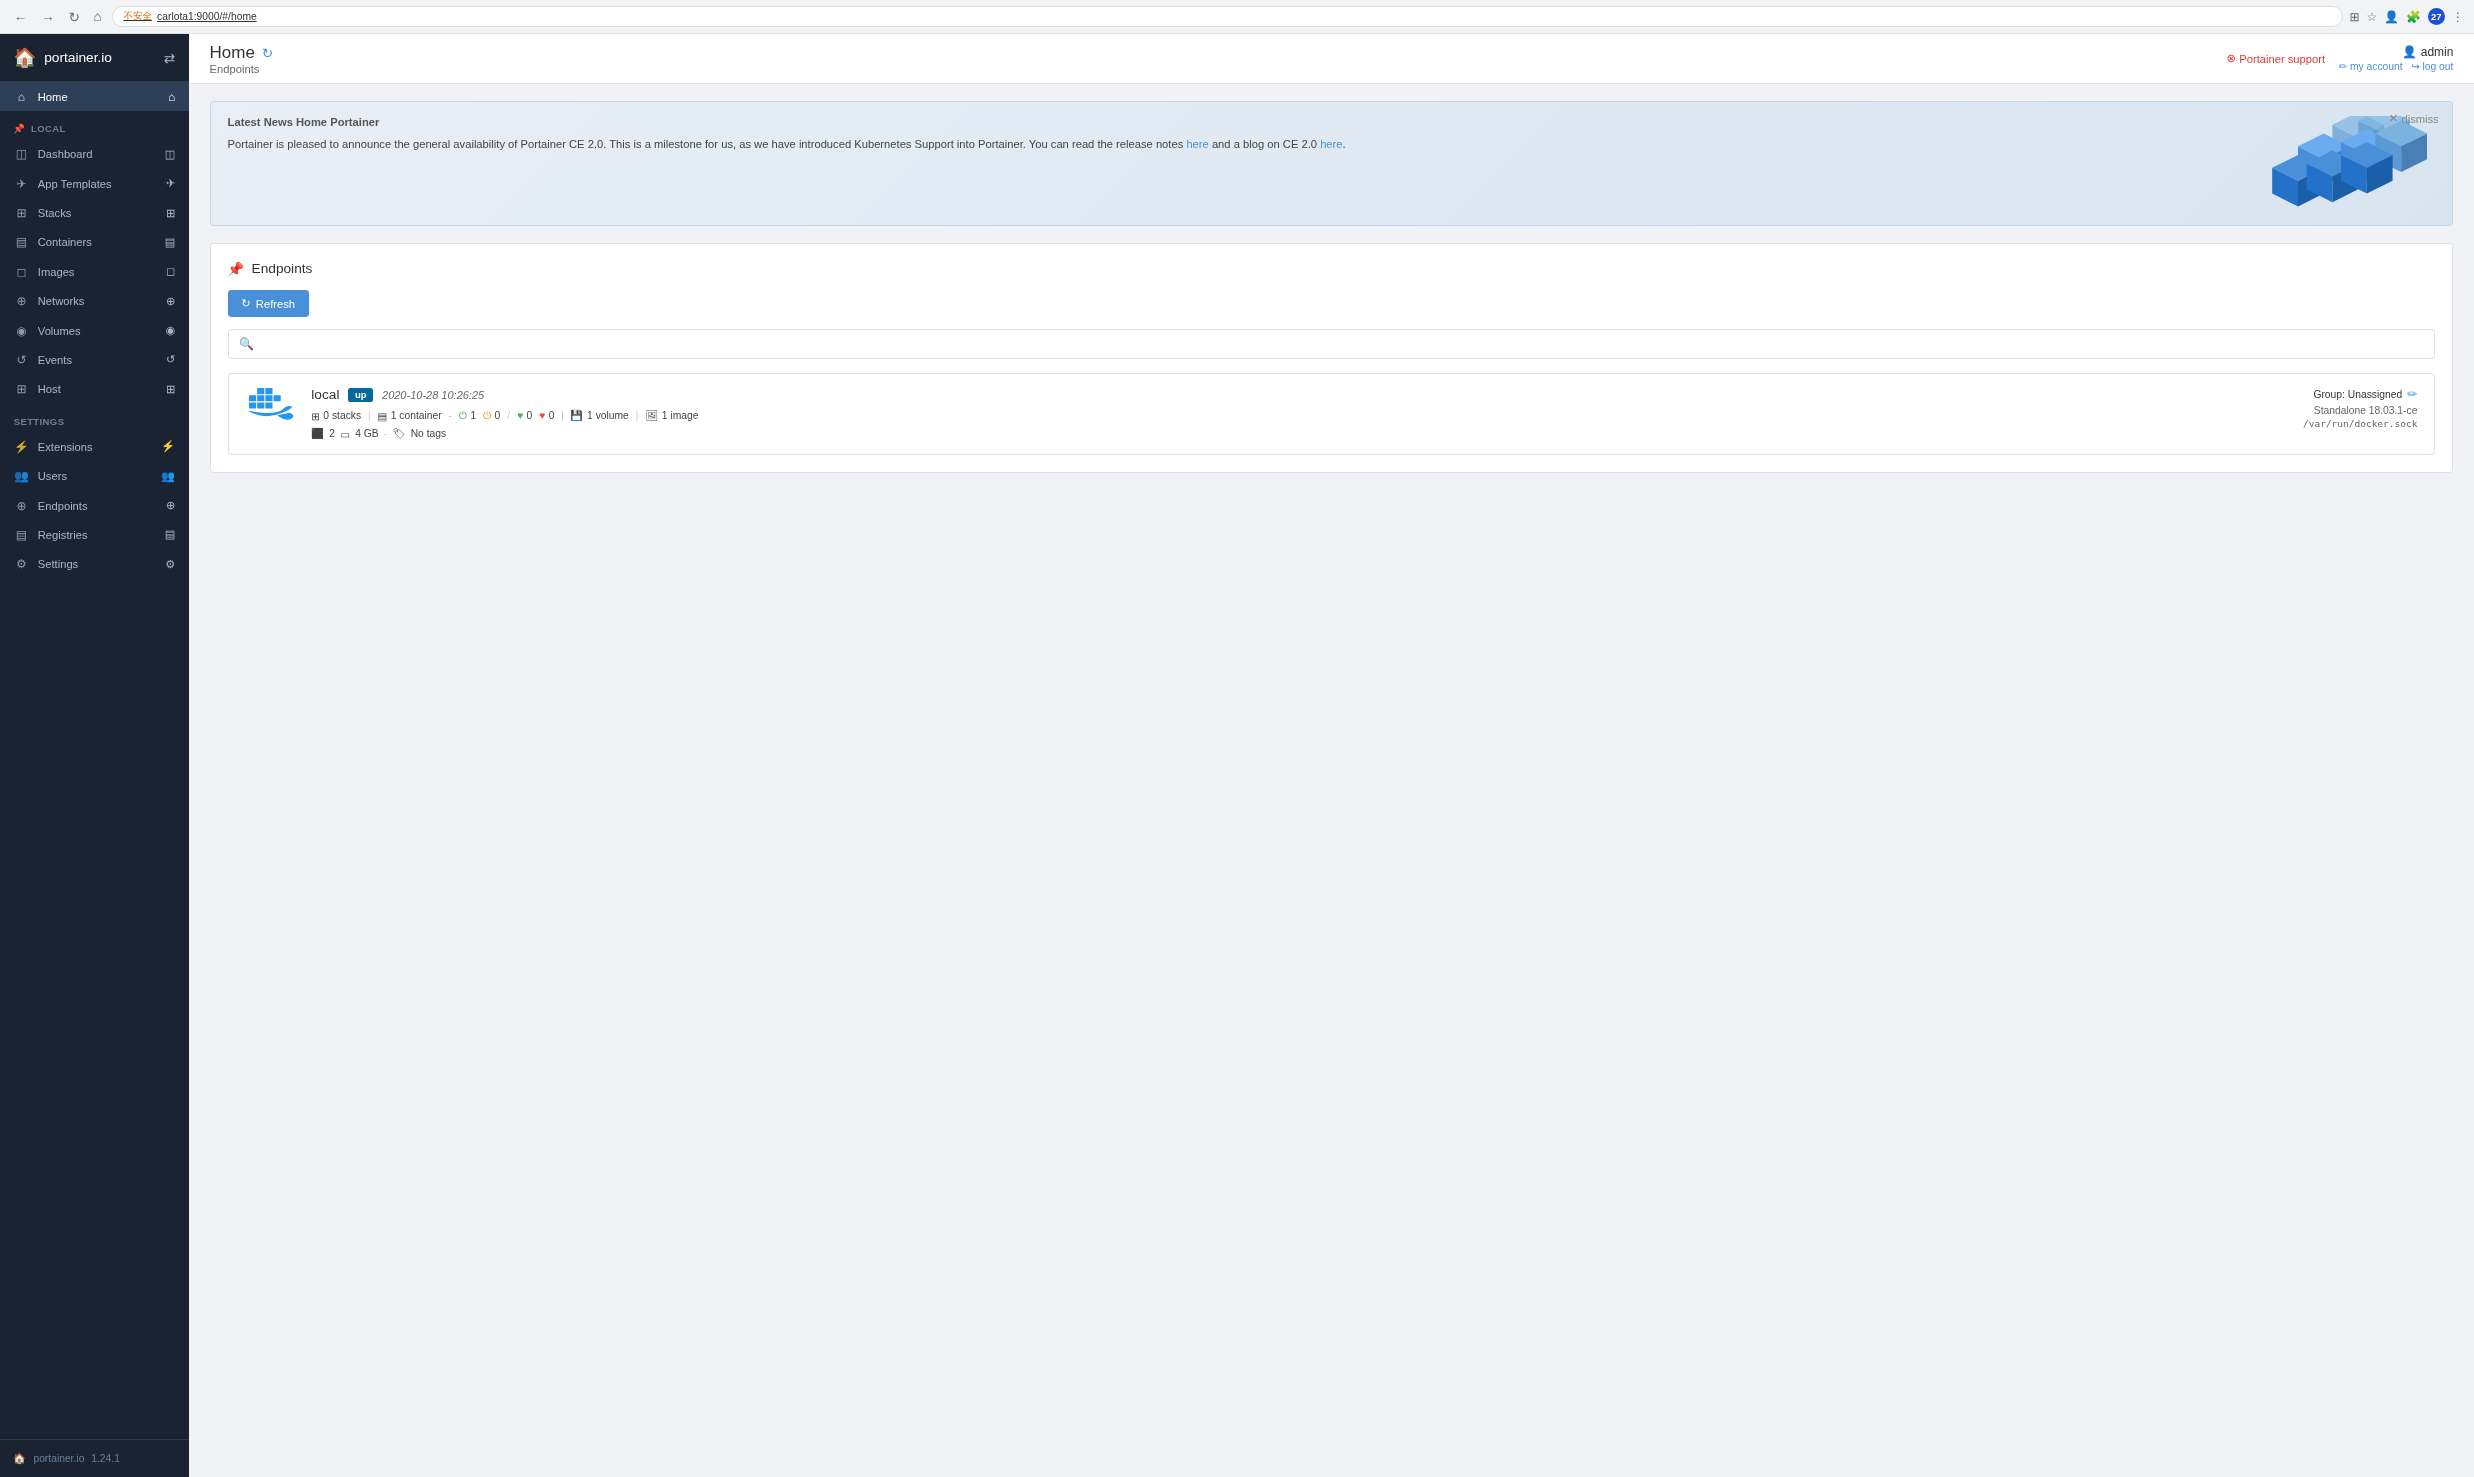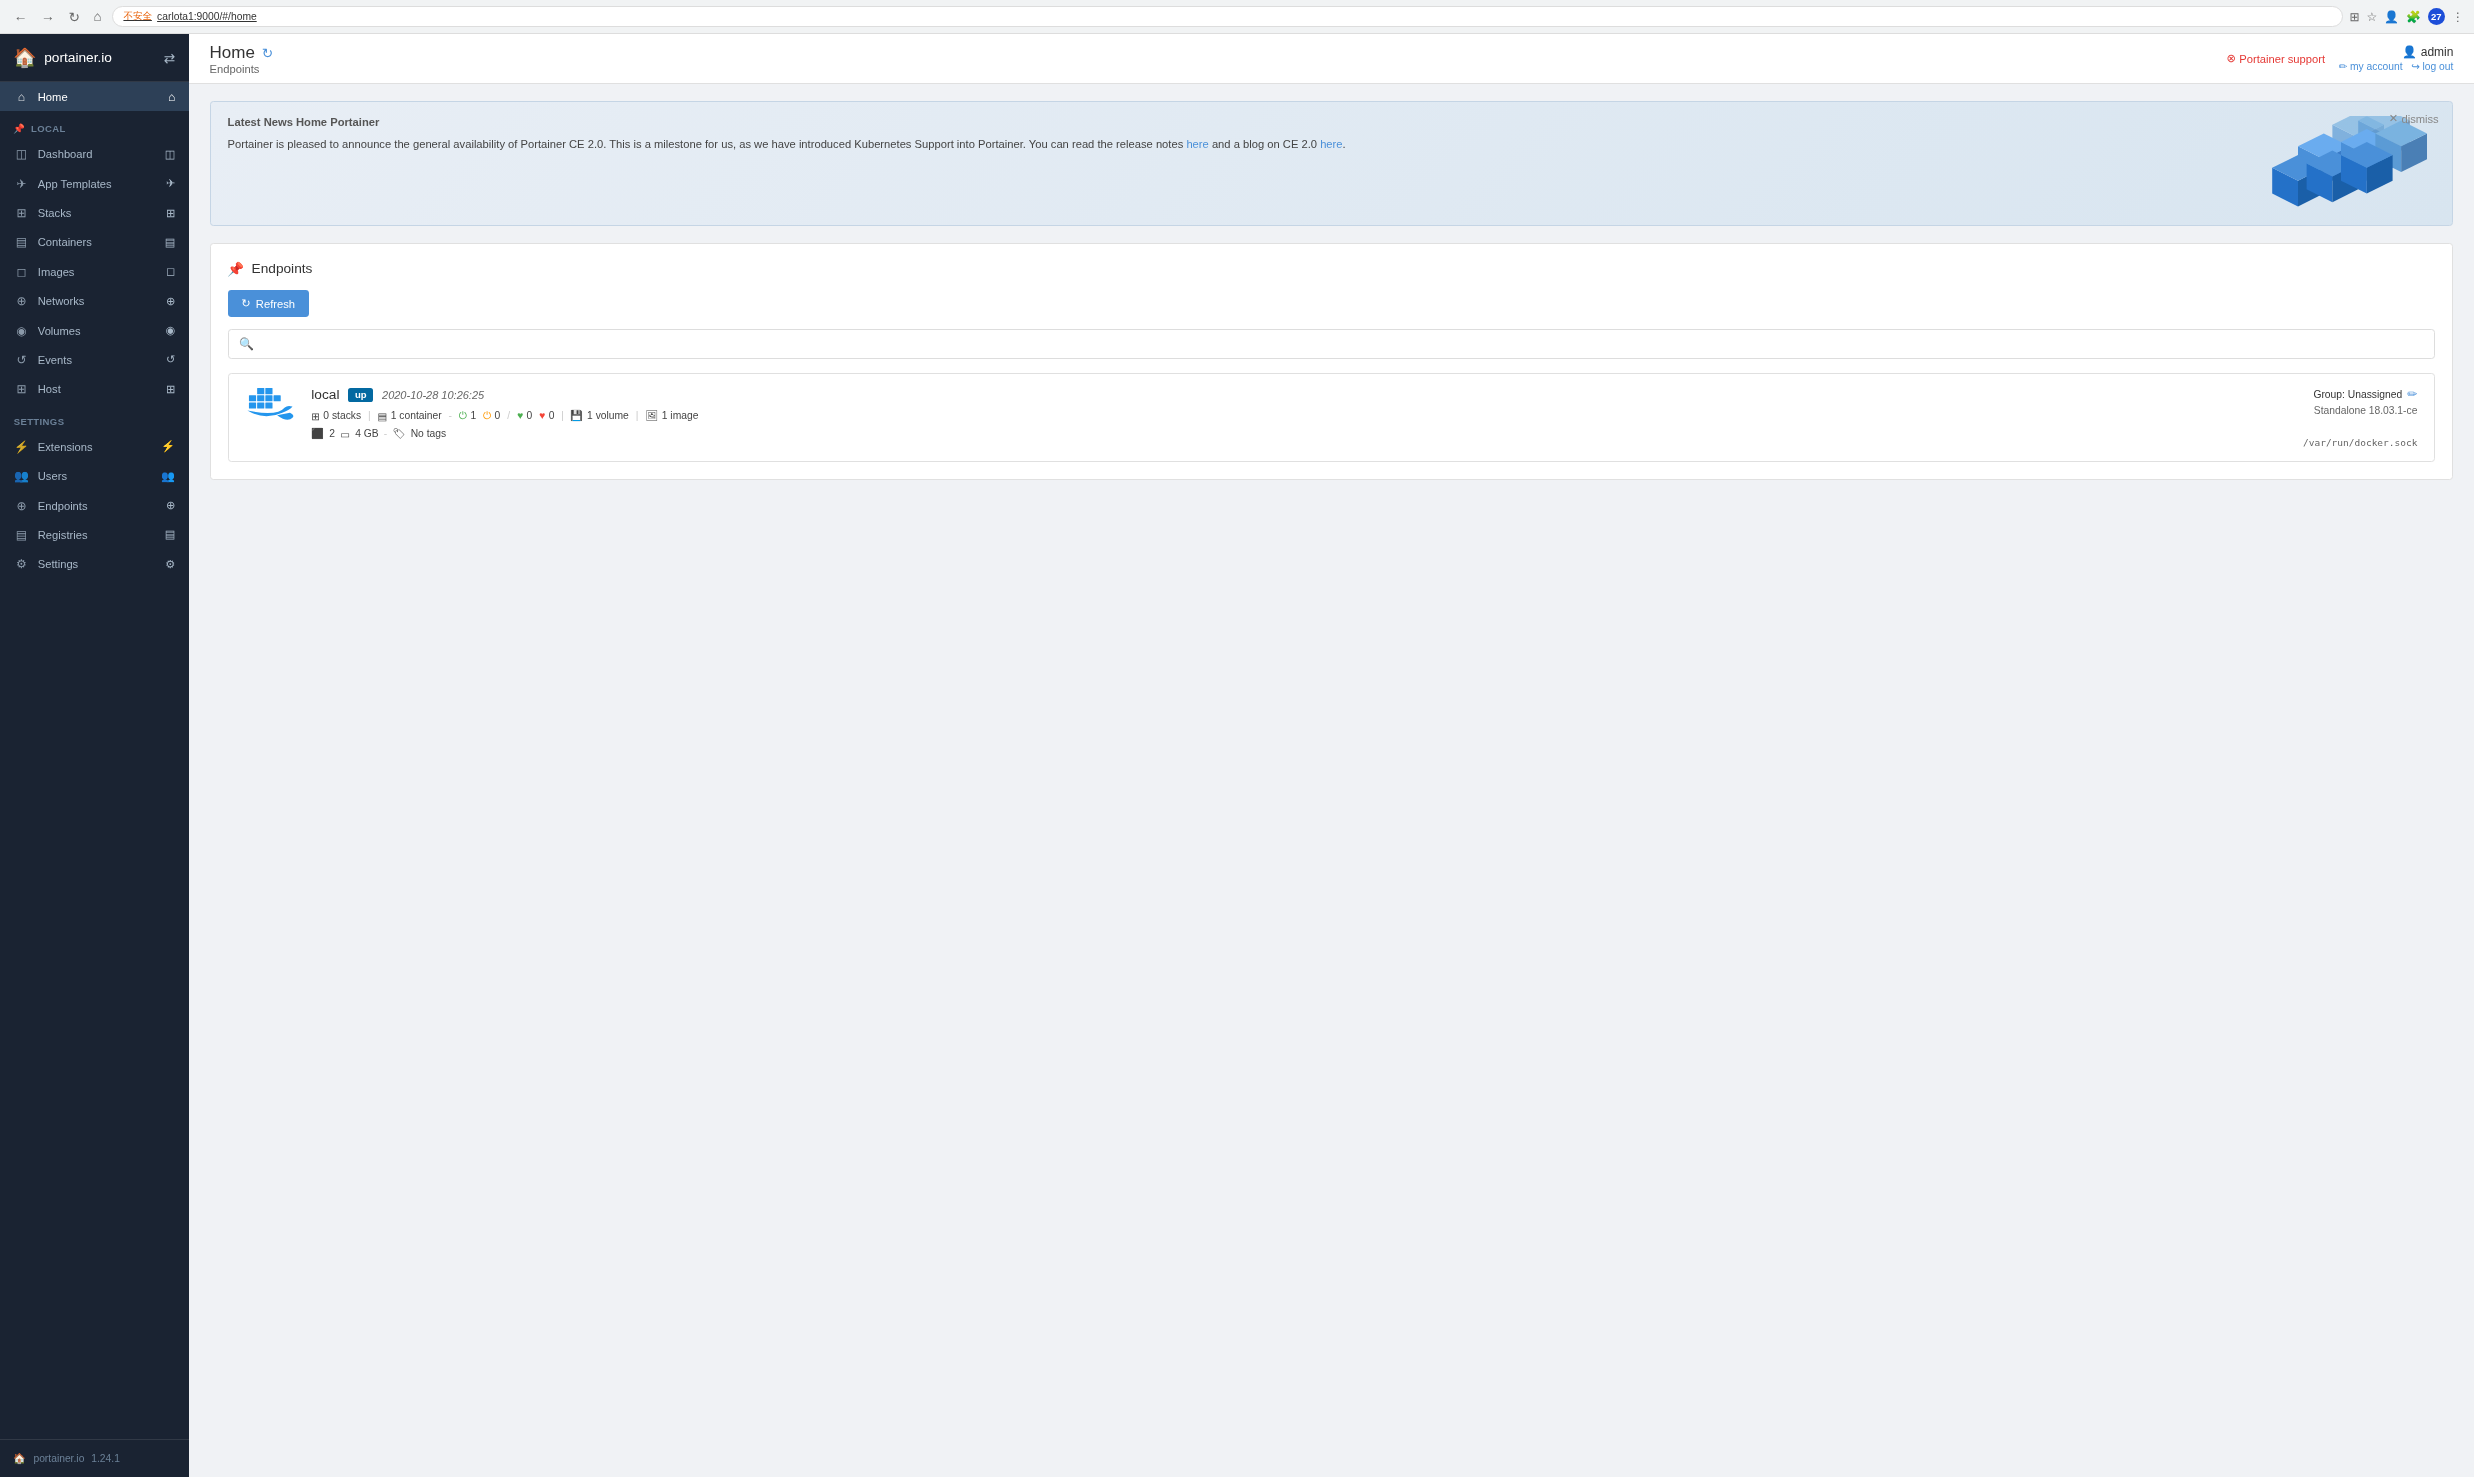--- a/index.html
+++ b/index.html
@@ -234,21 +234,21 @@
     .stat-item { display: flex; align-items: center; gap: 3.4px; }
     .stat-sep { color: #ccc; }
     .green-dot { color: #4caf50; }
     .orange-dot { color: #ff9800; }
     .endpoint-meta { display: flex; align-items: center; gap: 5.2px; font-size: 10.3px; color: #444; }
     .endpoint-meta .sep { color: #ccc; }
 
     .endpoint-right { text-align: right; font-size: 10.3px; color: #555; min-width: 172px; }
     .group-label { font-weight: 500; color: #333; margin-bottom: 3.4px; display: flex; align-items: center; justify-content: flex-end; gap: 5.2px; }
     .edit-icon { color: #4a90d9; cursor: pointer; font-size: 12px; }
-    .standalone-label { color: #666; margin-bottom: 21px; }
+    .standalone-label { color: #666; margin-bottom: 2px; }
     .socket-path { color: #666; font-family: monospace; font-size: 9.5px; }
 
     
     .pagination-area { display: flex; justify-content: flex-end; align-items: center; gap: 8.6px; margin-top: 13.7px; font-size: 11.2px; color: #555; }
     .per-page-select { border: 0.9px solid #ddd; border-radius: 3.4px; padding: 3.4px 6.9px; font-size: 11.2px; background: white; }
   </style>
 </head>
 <body>
 
 <div class="browser-bar">

